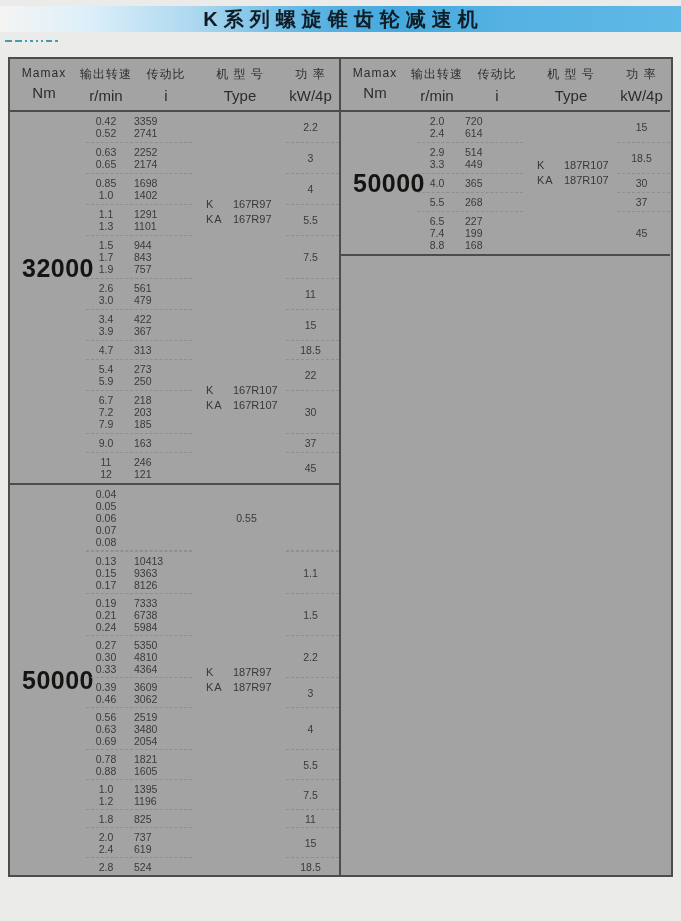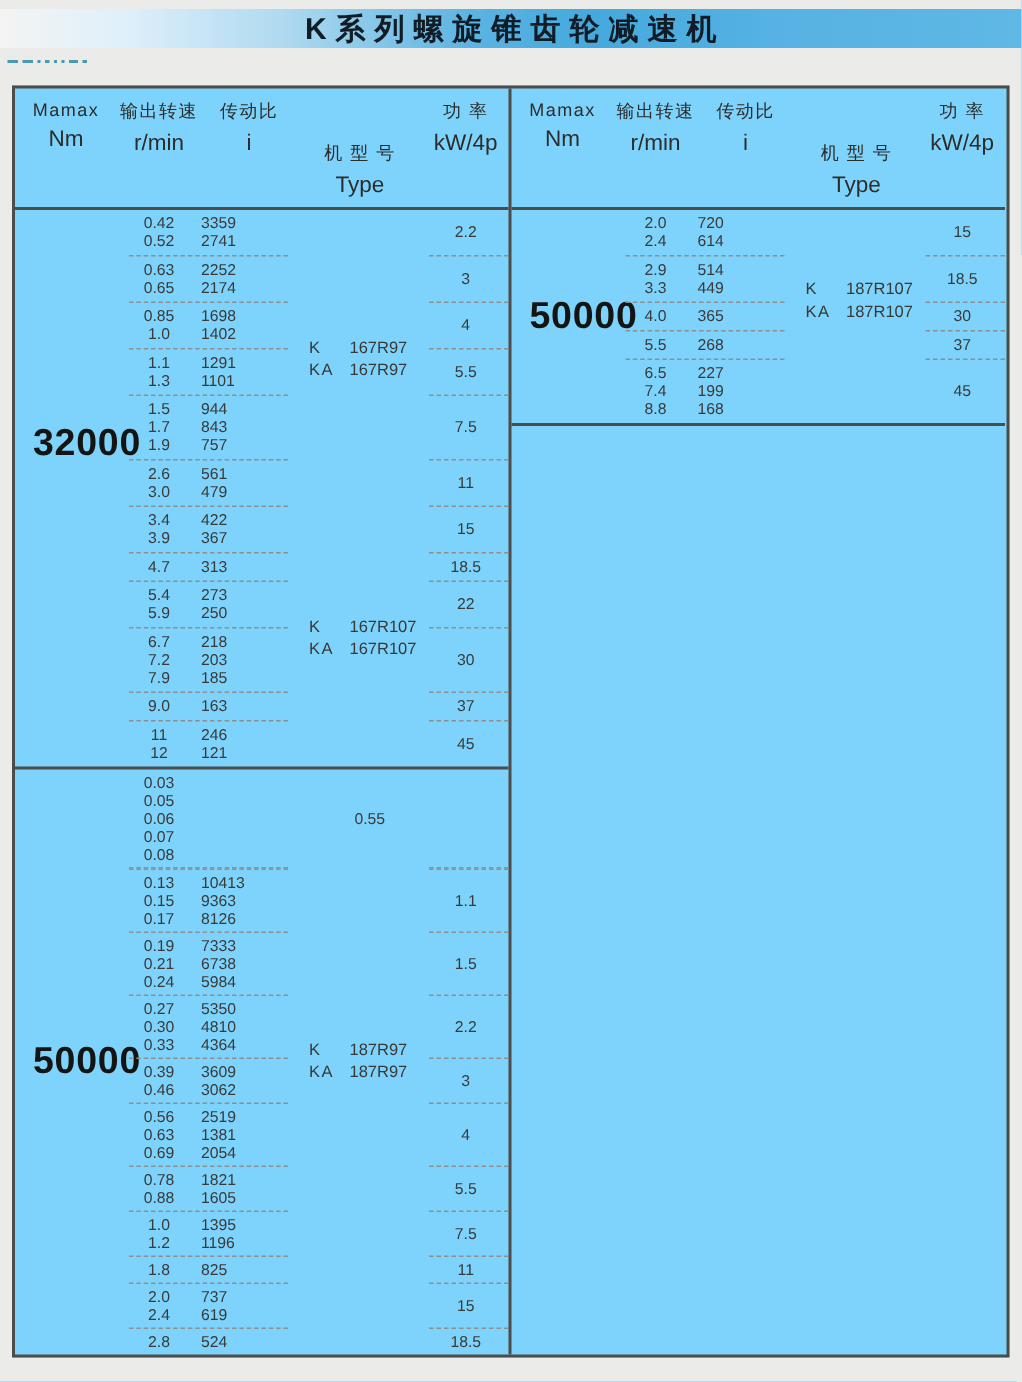--- a/index.html
+++ b/index.html
@@ -22,32 +22,32 @@
     font-size:20px; font-weight:bold; letter-spacing:6px;
     color:#101c26; text-indent:6px; white-space:nowrap;
   }
   
   .deco { margin:7px 0 0 5px; height:3px; display:flex; gap:3px; align-items:center; }
   .deco span { display:block; height:2px; background:#4a98b2; }
   
   .table-box {
     margin:15px 8px 0 8px;
     border:2px solid #4c4c4a;
-    background:#7dd3fc;
+    background:#a3a3a3;
     display:flex;
   }
   .pane { width:329px; display:flex; flex-direction:column; }
   .pane-left { border-right:2px solid #4c4c4a; }
   
   .hdr { display:flex; border-bottom:2px solid #4c4c4a; padding:7px 0 6px 0; }
   .hc { text-align:center; }
   .hc .l1 { font-size:12px; color:#2c2c2a; letter-spacing:1px; white-space:nowrap; }
   .hc .l2 { font-size:15px; color:#2c2c2a; margin-top:4px; white-space:nowrap; }
   .hc1 { width:68px; } .hc2 { width:56px; } .hc3 { width:64px; }
-  .hc4 { width:84px;margin-top:28px; } .hc5 { width:57px; }
+  .hc4 { width:84px; } .hc5 { width:57px; }
   
   .section { position:relative; }
   .section + .section { border-top:2px solid #4c4c4a; }
   .mamax {
     position:absolute; left:12px; width:68px; text-align:center;
     font-size:25px; font-weight:bold; color:#141412;
     transform:translateY(-50%); letter-spacing:0.5px;
   }
   .type-label {
     position:absolute; left:196px; transform:translateY(-50%);
@@ -371,21 +371,21 @@
             <span>187R97</span>
           </div>
           <div class="tl-line">
             <span class="pre">KA</span>
             <span>187R97</span>
           </div>
         </div>
         <div class="grp">
           <div class="c-mx"></div>
           <div class="c-sp">
-            <div class="val">0.03</div>
+            <div class="val">0.04</div>
             <div class="val">0.05</div>
             <div class="val">0.06</div>
             <div class="val">0.07</div>
             <div class="val">0.08</div>
           </div>
           <div class="c-ty"></div>
           <div class="c-pw">
             <div class="val">0.55</div>
           </div>
         </div>
@@ -481,21 +481,21 @@
         </div>
         <div class="grp">
           <div class="c-mx"></div>
           <div class="c-sp">
             <div class="val">0.56</div>
             <div class="val">0.63</div>
             <div class="val">0.69</div>
           </div>
           <div class="c-ra">
             <div class="val">2519</div>
-            <div class="val">1381</div>
+            <div class="val">3480</div>
             <div class="val">2054</div>
           </div>
           <div class="c-ty"></div>
           <div class="c-pw">
             <div class="val">4</div>
           </div>
         </div>
         <div class="sep">
           <i class="sa"></i>
           <i class="sb"></i>

